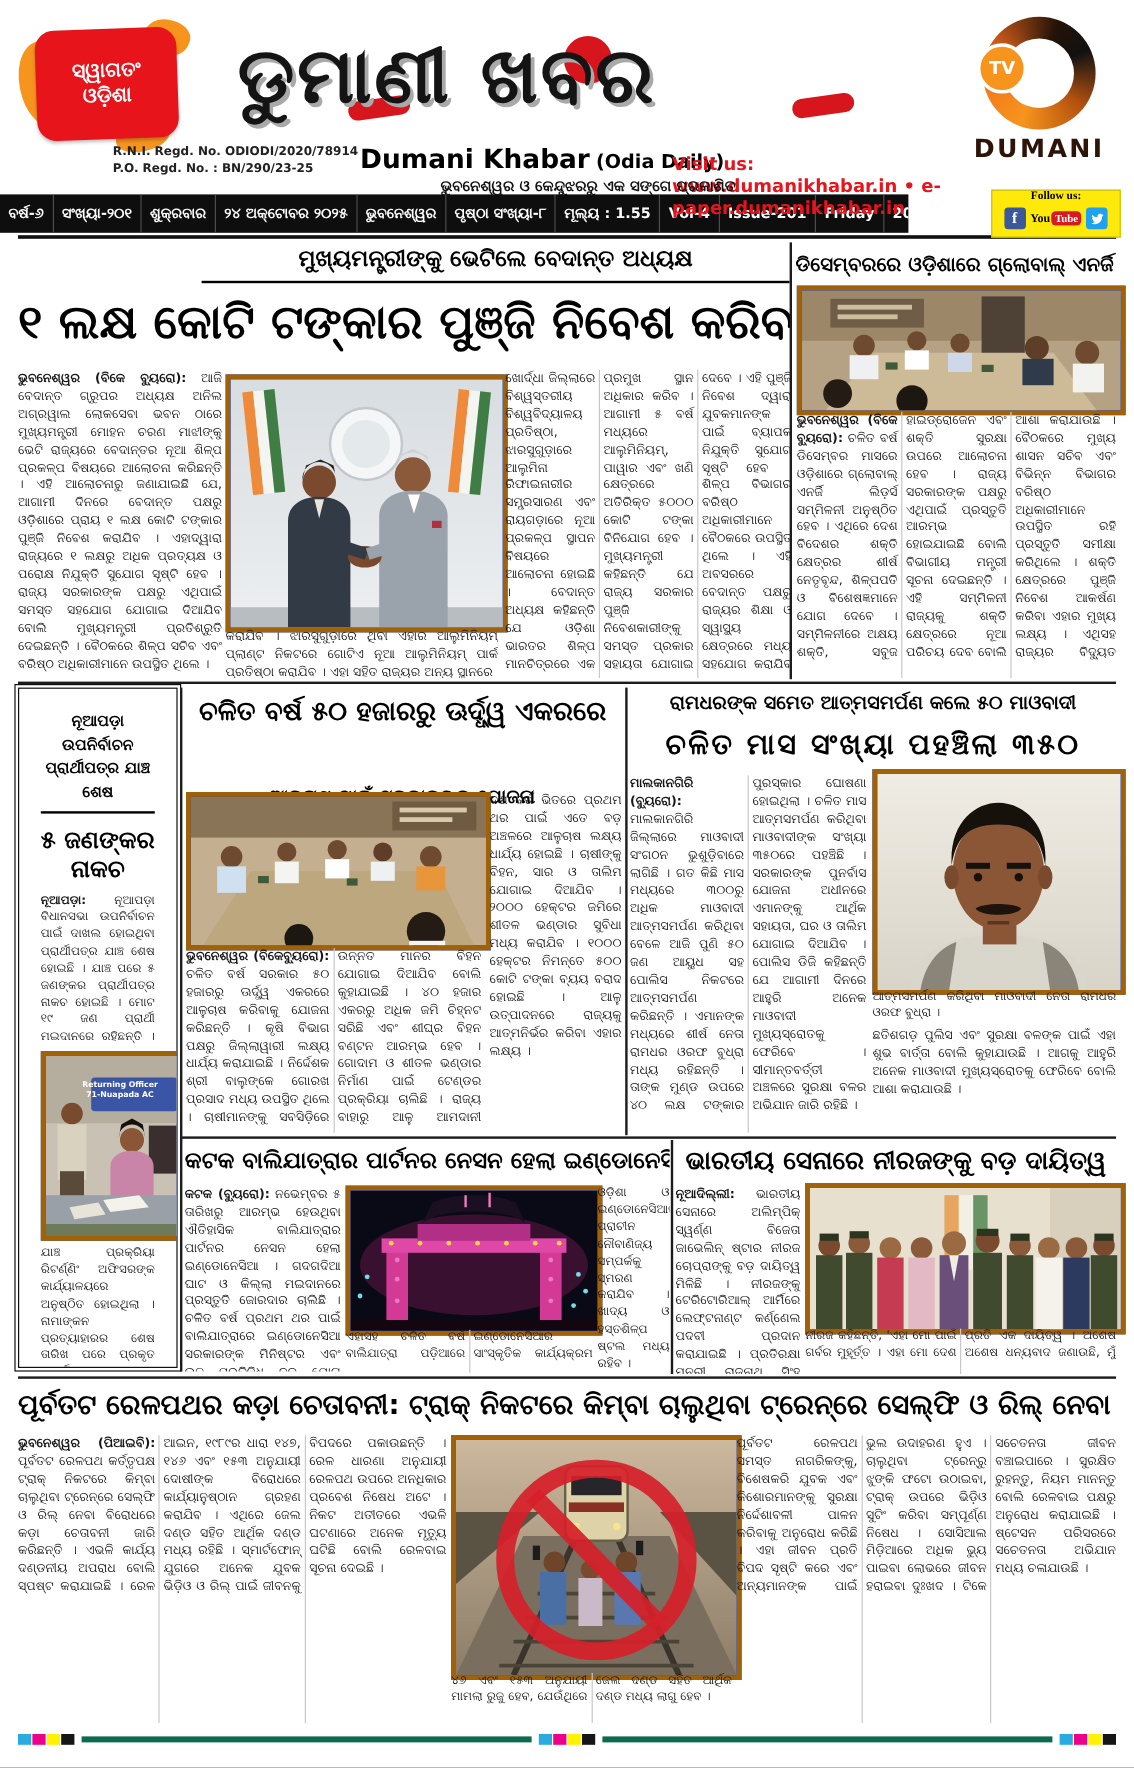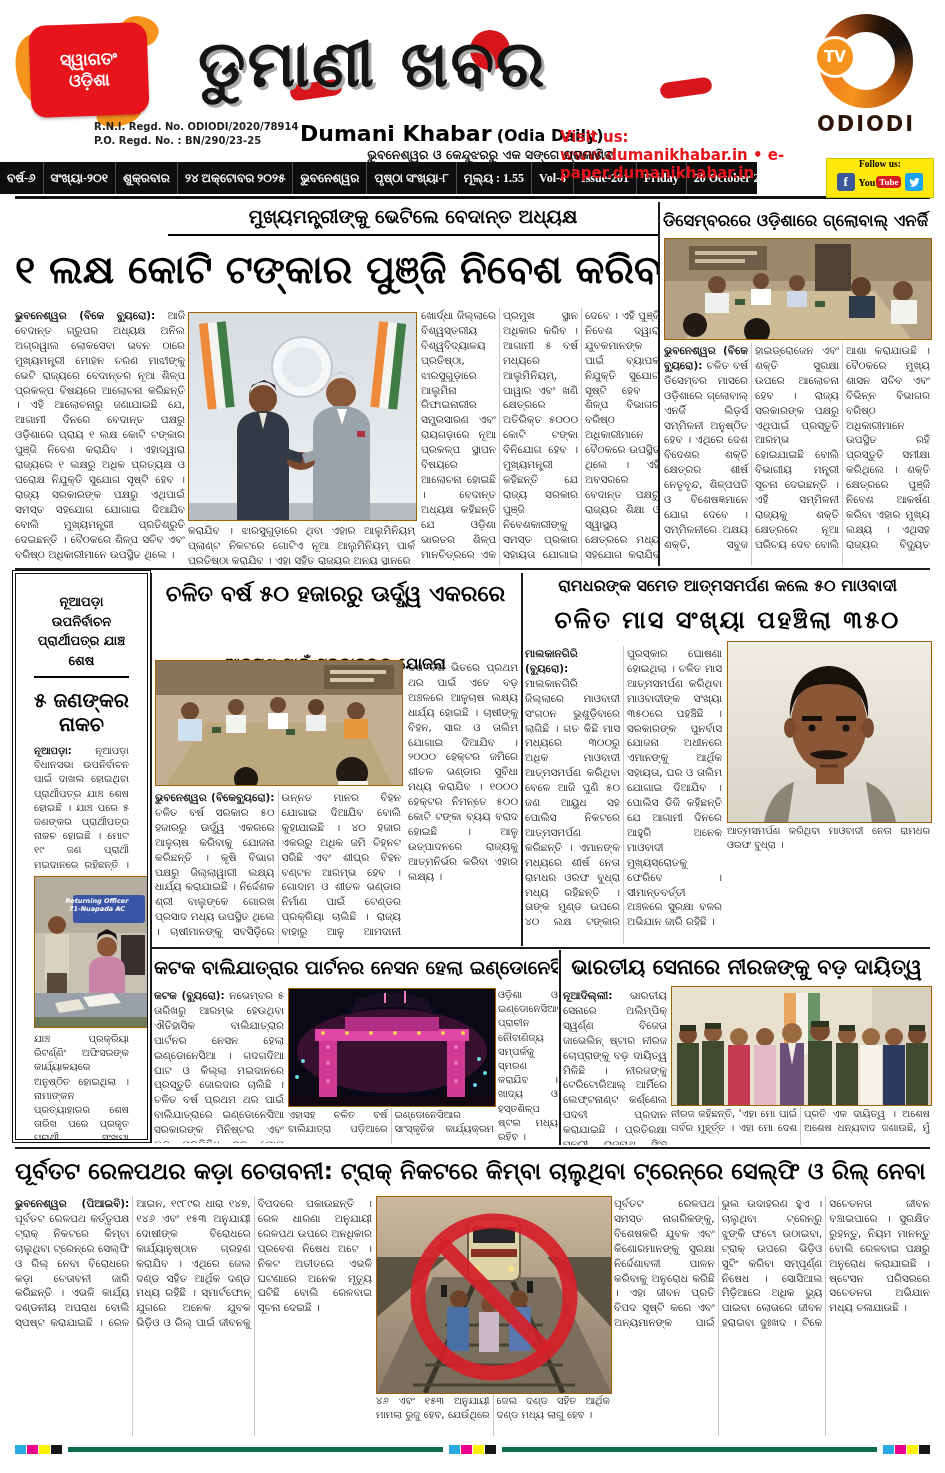--- a/index.html
+++ b/index.html
@@ -5,21 +5,21 @@
   html,body{margin:0;padding:0;background:#888;}
   .page{position:relative;width:945px;height:1473px;background:#ffffff;margin:0 auto;
         font-family:"DejaVu Sans",sans-serif;color:#111;overflow:hidden;}
   .abs{position:absolute;}
   .body-text{font-size:10.5px;line-height:1.42;text-align:justify;overflow:hidden;color:#161616;}
   .cols3{columns:3;column-gap:7px;column-rule:1px solid #c8c8c8;}
   .cols2{columns:2;column-gap:7px;column-rule:1px solid #c8c8c8;}
   .dl{font-weight:900;}
   .hl{font-weight:900;color:#000;text-align:center;overflow:hidden;}
   .kicker{font-weight:900;color:#000;text-align:center;overflow:hidden;}
-  .photo{border:1px solid #a16207;background:#1d4ed8;overflow:hidden;font-style:italic;}
+  .photo{border:4px solid #a16207;background:#1d4ed8;overflow:hidden;}
   .photo svg{display:block;}
   .vrule{background:#1c1c1c;width:1.5px;}
   .hrule{background:#1c1c1c;height:1.5px;}
   
   .badge{position:absolute;left:30px;top:24px;width:118px;height:92px;background:#e8141c;border-radius:16px;
          transform:rotate(-2deg);display:flex;flex-direction:column;align-items:center;justify-content:center;
          color:#fff;font-weight:900;font-size:17px;line-height:1.25;box-shadow:0 2px 3px rgba(0,0,0,.25);z-index:2;}
   .flame{position:absolute;background:#f7941d;border-radius:60% 40% 55% 45%;z-index:1;}
   .mast-title{position:absolute;left:198px;top:12px;width:594px;height:108px;font-size:64px;font-weight:900;
          letter-spacing:2px;color:#141414;text-align:left;white-space:nowrap;overflow:hidden;
@@ -33,21 +33,21 @@
   .publine{position:absolute;left:280px;top:147px;width:420px;text-align:center;font-size:12.5px;font-weight:800;z-index:2;}
   .tvlogo{position:absolute;left:800px;top:14px;width:132px;height:144px;z-index:2;text-align:center;}
   .dring{position:relative;margin:0 auto;width:94px;height:94px;border-radius:50%;
          background:conic-gradient(from 200deg,#f7941d,#ef6a1e 25%,#241307 50%,#111 62%,#b4520f 80%,#f7941d);}
   .dring::after{content:"";position:absolute;left:18px;top:18px;width:58px;height:58px;border-radius:50%;background:#fff;}
   .tvcirc{position:absolute;left:14px;top:22px;width:36px;height:36px;border-radius:50%;background:#f7941d;
          border:3px solid #fff;color:#fff;font-weight:900;font-size:15px;line-height:36px;text-align:center;z-index:4;}
   .tvname{margin-top:4px;font-size:21px;font-weight:900;color:#2d1408;letter-spacing:2px;}
   
   .infobar{position:absolute;left:0;top:162px;width:757px;height:32px;background:#0e0e0e;display:flex;
-           align-items:center;overflow:hidden;z-index:1;font-family:Liberation Serif, serif;}
+           align-items:center;overflow:hidden;z-index:1;}
   .infobar span{color:#fff;font-size:12px;font-weight:700;padding:0 7px;border-right:1px solid #4d4d4d;
            white-space:nowrap;line-height:32px;}
   .follow{position:absolute;left:826px;top:158px;width:106px;height:38px;background:#ffe90a;border:1px solid #cfc100;
           z-index:3;text-align:center;font-family:Liberation Serif, serif;}
   .follow .fl{font-size:9.5px;font-weight:900;color:#000;line-height:11px;}
   .icons{display:flex;justify-content:center;gap:4px;align-items:center;height:24px;}
   .fb{width:18px;height:18px;background:#3b5998;color:#fff;border-radius:3px;font-weight:900;font-size:13px;line-height:18px;text-align:center;}
   .yt{display:flex;align-items:center;gap:1px;font-weight:900;}
   .yt .you{color:#000;font-size:10px;}
   .yt .tube{background:#d61a1f;color:#fff;font-size:9px;border-radius:4px;padding:1px 3px;}
@@ -84,21 +84,21 @@
     <div class="mast-title">ଡୁମାଣୀ ଖବର</div>
     <div class="subrow">
       <span class="dk">Dumani Khabar</span>
       <span class="odl">(Odia Daily)</span>
     </div>
     <div class="visit">Visit us: www.dumanikhabar.in • e-paper.dumanikhabar.in</div>
     <div class="publine">ଭୁବନେଶ୍ୱର ଓ କେନ୍ଦୁଝରରୁ ଏକ ସଙ୍ଗେ ପ୍ରକାଶିତ</div>
     <div class="tvlogo">
       <div class="dring"></div>
       <div class="tvcirc">TV</div>
-      <div class="tvname">ODIODI</div>
+      <div class="tvname">DUMANI</div>
     </div>
   </div>
 
   <div class="infobar">
     <span>ବର୍ଷ-୬</span>
     <span>ସଂଖ୍ୟା-୨୦୧</span>
     <span>ଶୁକ୍ରବାର</span>
     <span>୨୪ ଅକ୍ଟୋବର ୨୦୨୫</span>
     <span>ଭୁବନେଶ୍ୱର</span>
     <span>ପୃଷ୍ଠା ସଂଖ୍ୟା-୮</span>
@@ -302,20 +302,21 @@
         <ellipse cx="140" cy="86" rx="6" ry="10" fill="#7a4a2e"></ellipse>
       <rect x="74" y="74" width="20" height="5" fill="#17110c"></rect>
         <rect x="108" y="74" width="20" height="5" fill="#17110c"></rect>
       <circle cx="84" cy="86" r="3.5" fill="#17110c"></circle>
         <circle cx="118" cy="86" r="3.5" fill="#17110c"></circle>
       <path d="M82 112c6-5 32-5 38 0-4 7-34 7-38 0z" fill="#1d140e"></path>
       <path d="M92 124h18" stroke="#5a3620" stroke-width="3"></path>
     </svg>
   </div>
   <div class="abs cap" style="left:727px;top:824px;width:203px;height:30px;">ଆତ୍ମସମର୍ପଣ କରିଥିବା ମାଓବାଦୀ ନେତା ରାମଧର ଓରଫ ବୁଧ୍ରା ।</div>
+  <div class="abs body-text" style="left:727px;top:856px;width:203px;height:88px;">ଛତିଶଗଡ଼ ପୁଲିସ ଏବଂ ସୁରକ୍ଷା ବଳଙ୍କ ପାଇଁ ଏହା ଶୁଭ ବାର୍ତ୍ତା ବୋଲି କୁହାଯାଉଛି । ଆଗକୁ ଆହୁରି ଅନେକ ମାଓବାଦୀ ମୁଖ୍ୟସ୍ରୋତକୁ ଫେରିବେ ବୋଲି ଆଶା କରାଯାଉଛି ।</div>
 
   <div class="abs hrule" style="left:150px;top:947px;width:780px;"></div>
 
   <div class="abs hl" style="left:154px;top:951px;width:404px;height:32px;font-size:19px;line-height:32px;white-space:nowrap;">କଟକ ବାଲିଯାତ୍ରାର ପାର୍ଟନର ନେସନ ହେଲା ଇଣ୍ଡୋନେସିଆ</div>
   <div class="abs body-text" style="left:154px;top:988px;width:130px;height:155px;">
     <b class="dl">କଟକ (ବ୍ୟୁରୋ):</b>
     <span>ନଭେମ୍ବର ୫ ତାରିଖରୁ ଆରମ୍ଭ ହେଉଥିବା ଐତିହାସିକ ବାଲିଯାତ୍ରାର ପାର୍ଟନର ନେସନ ହେଲା ଇଣ୍ଡୋନେସିଆ । ଗଦଗଦିଆ ଘାଟ ଓ କିଲ୍ଲା ମଇଦାନରେ ପ୍ରସ୍ତୁତି ଜୋରଦାର ଚାଲିଛି । ଚଳିତ ବର୍ଷ ପ୍ରଥମ ଥର ପାଇଁ ବାଲିଯାତ୍ରାରେ ଇଣ୍ଡୋନେସିଆ ସରକାରଙ୍କ ମିନିଷ୍ଟର ଏବଂ ଉଚ୍ଚ ପ୍ରତିନିଧି ଦଳ ଯୋଗ ଦେବେ ।</span>
   </div>
   <div class="abs photo" style="left:288px;top:988px;width:206px;height:117px;">
     <svg width="206" height="117" viewBox="0 0 206 117">

